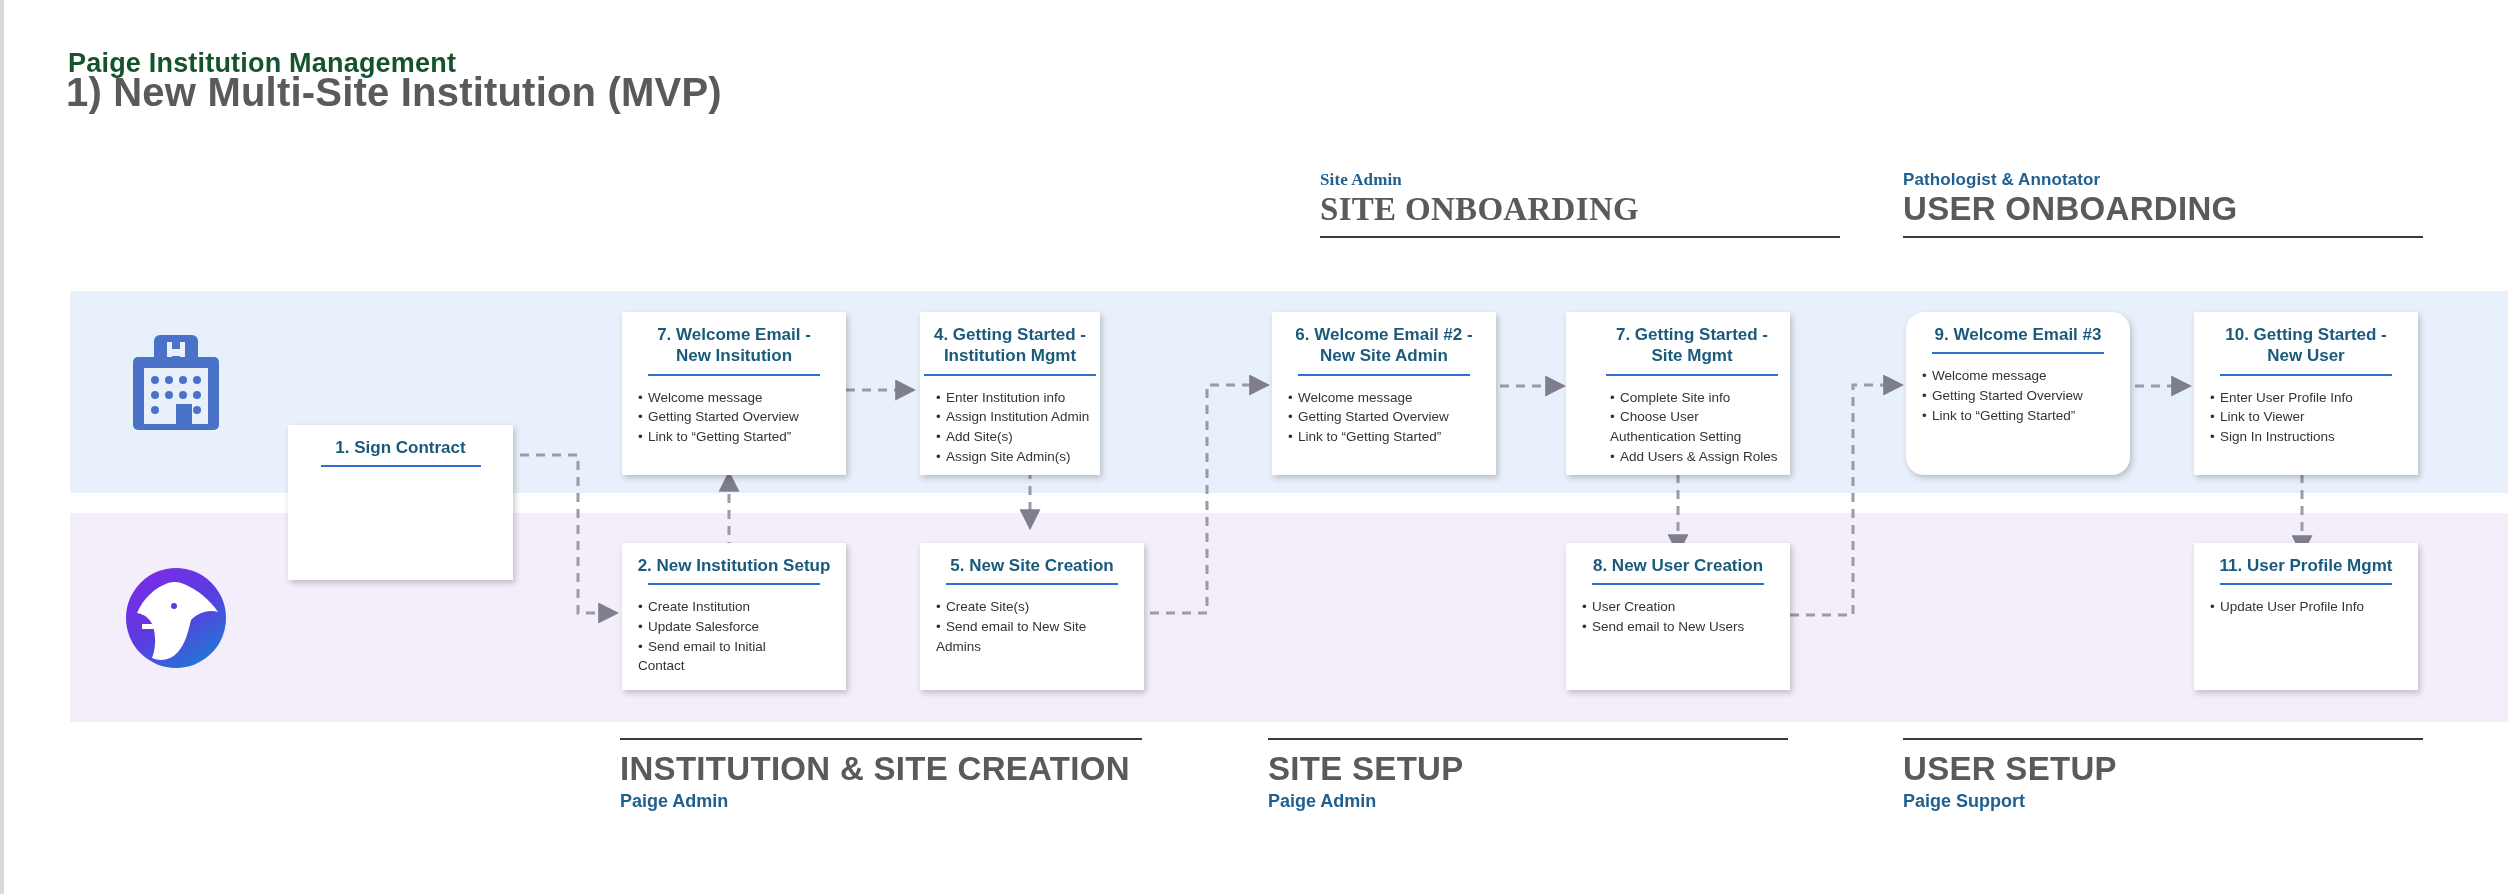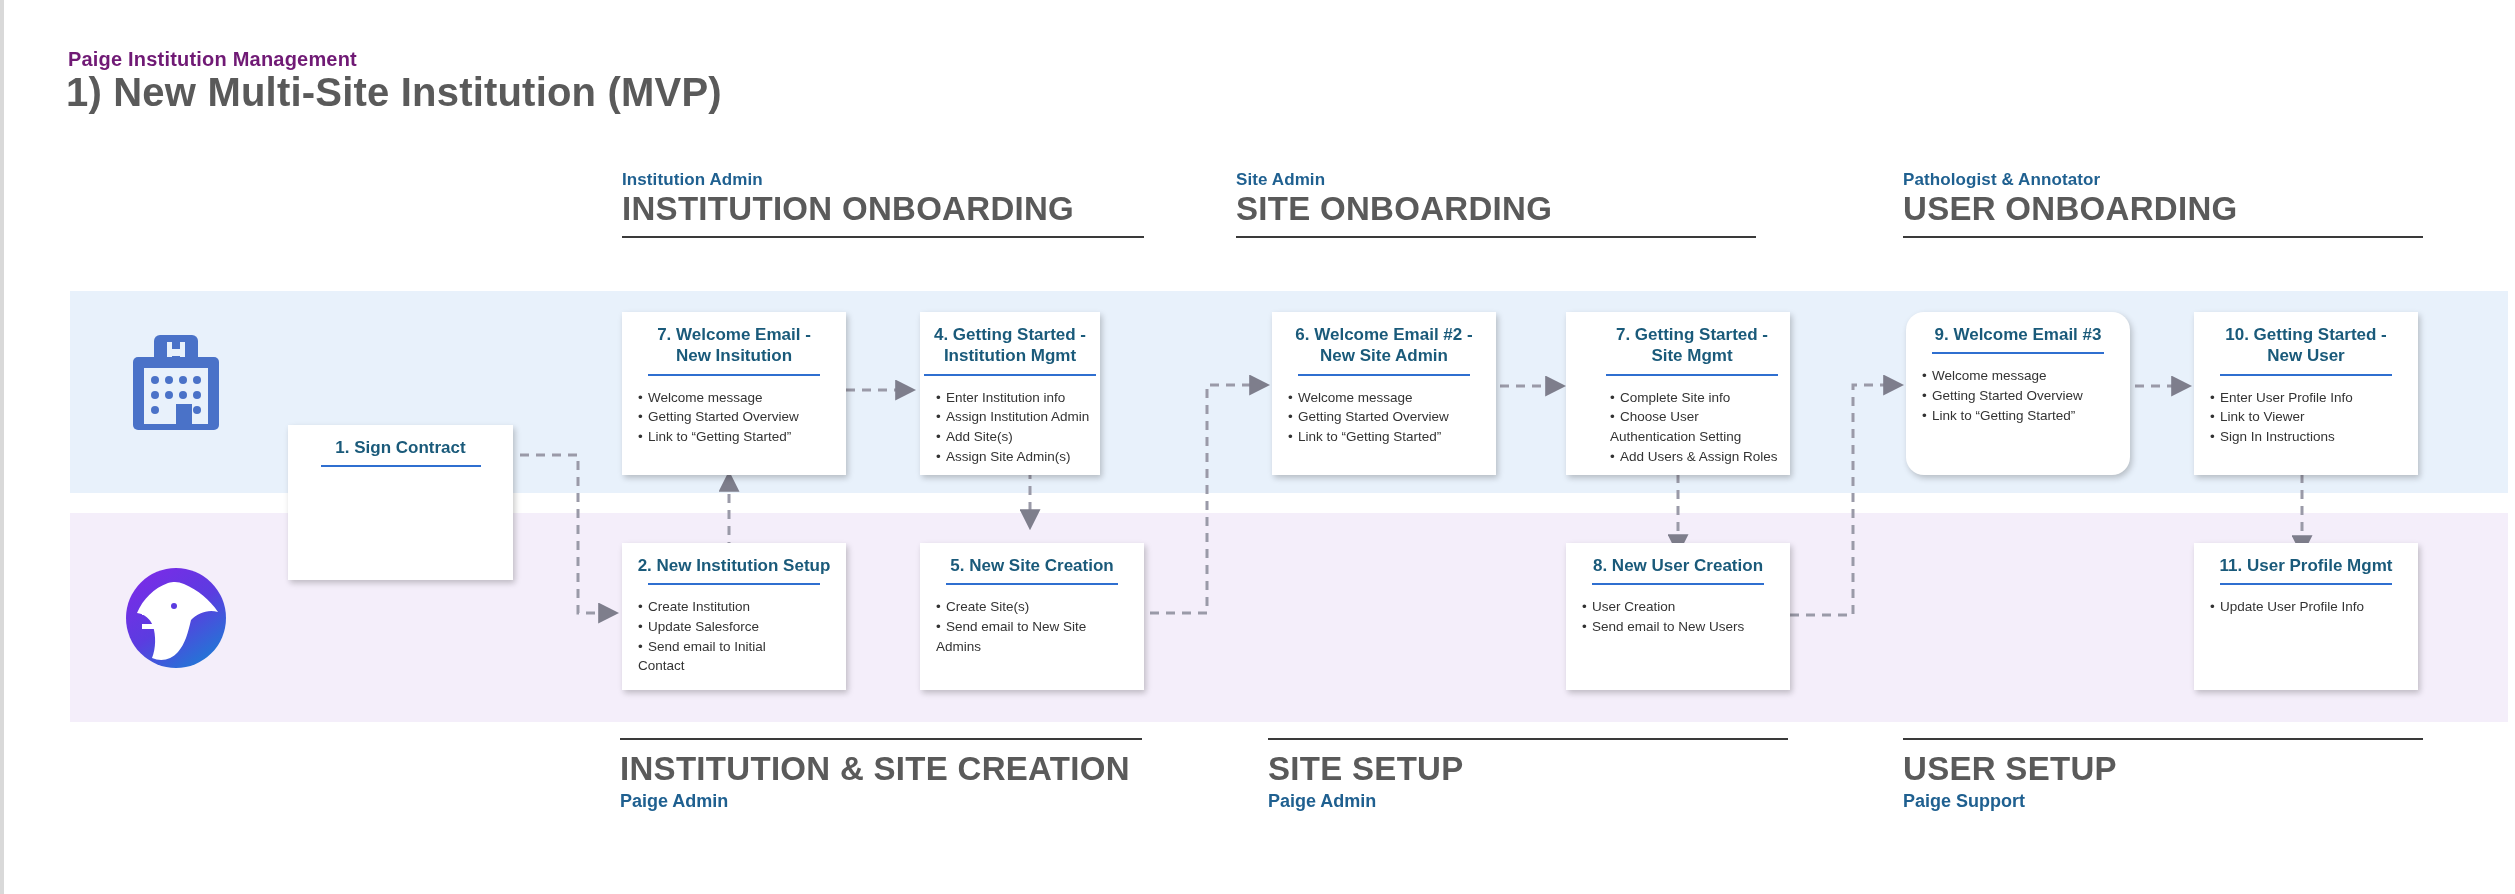--- a/index.html
+++ b/index.html
@@ -12,21 +12,21 @@
     position:relative;
   }
   #canvas{position:absolute;left:0;top:0;width:2515px;height:894px;}
 
   
   .page-edge{position:absolute;left:0;top:0;width:4px;height:894px;background:#d9d9d9;}
 
   
   .kicker{
     position:absolute;left:68px;top:48px;
-    font-size:20px;font-weight:bold;color:#701a75;letter-spacing:.2px;
+    font-size:27px;font-weight:bold;color:#14532d;letter-spacing:.2px;
   }
   .title{
     position:absolute;left:66px;top:70px;
     font-size:40px;font-weight:bold;color:#5a5a5a;letter-spacing:.2px;
   }
 
   
   .band{position:absolute;left:70px;width:2438px;}
   .band-top{top:291px;height:202px;background:#e8f1fb;}
   .band-bottom{top:513px;height:209px;background:#f4eefa;}
@@ -94,26 +94,21 @@
 <div id="canvas">
 
   <div class="page-edge"></div>
 
   <div class="kicker">Paige Institution Management</div>
   <div class="title">1) New Multi-Site Institution (MVP)</div>
 
   <div class="band band-top"></div>
   <div class="band band-bottom"></div>
 
-  <div class="colhead" style="left:622px;top:170px;width:522px;">
-    <div class="role">Institution Admin</div>
-    <div class="phase">INSTITUTION ONBOARDING</div>
-    <div class="rule"></div>
-  </div>
-  <div class="colhead" style="left:1236px;top:170px;width:520px;">
+  <div class="colhead" style="left:1320px;top:170px;width:520px;font-family:Liberation Serif, serif;">
     <div class="role">Site Admin</div>
     <div class="phase">SITE ONBOARDING</div>
     <div class="rule"></div>
   </div>
   <div class="colhead" style="left:1903px;top:170px;width:520px;">
     <div class="role">Pathologist &amp; Annotator</div>
     <div class="phase">USER ONBOARDING</div>
     <div class="rule"></div>
   </div>
 

